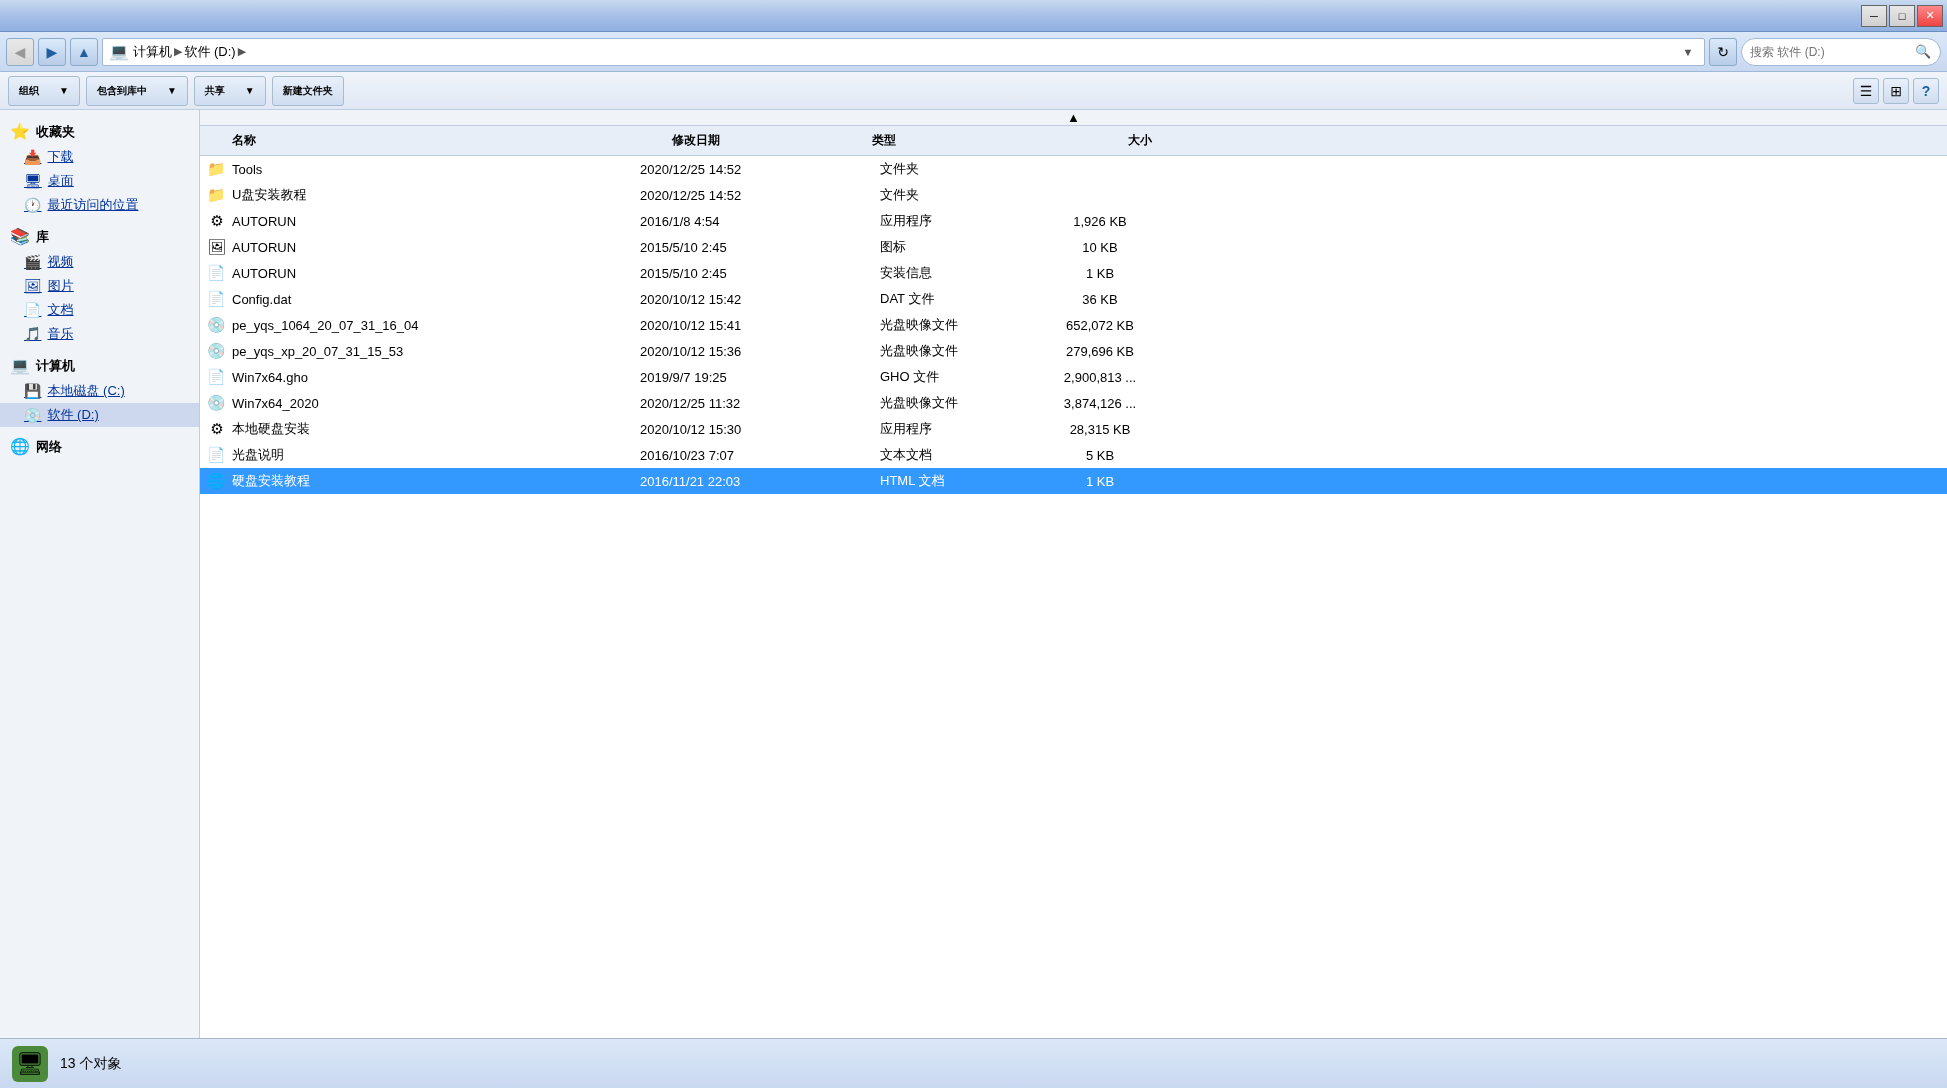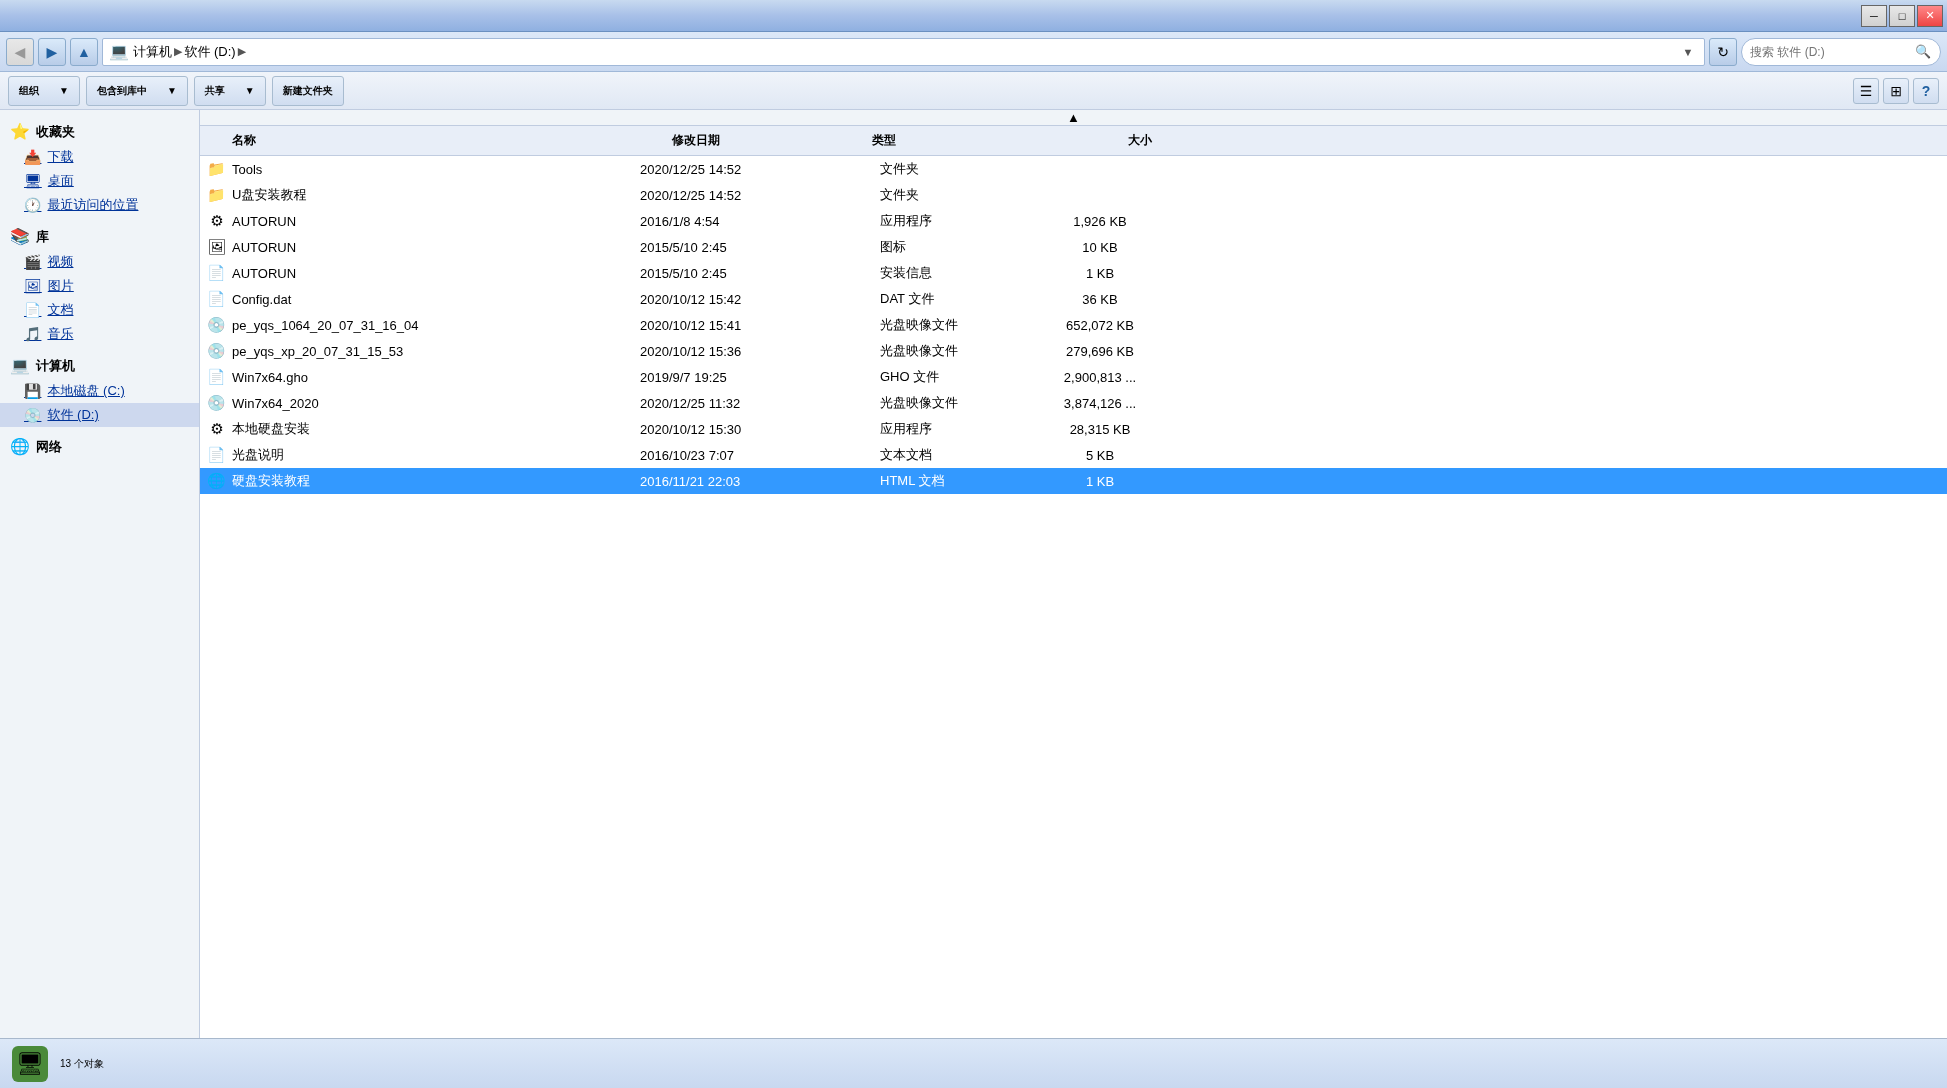--- a/index.html
+++ b/index.html
@@ -355,21 +355,21 @@
       width: 36px;
       height: 36px;
       background: #4a8a3a;
       border-radius: 6px;
       display: flex;
       align-items: center;
       justify-content: center;
       font-size: 22px;
     }
     .status-text {
-      font-size: 10px;
+      font-size: 14px;
       color: #000;
     }
 
     
     .scroll-up-area {
       height: 16px;
       background: #f0f4f8;
       display: flex;
       align-items: center;
       justify-content: center;

